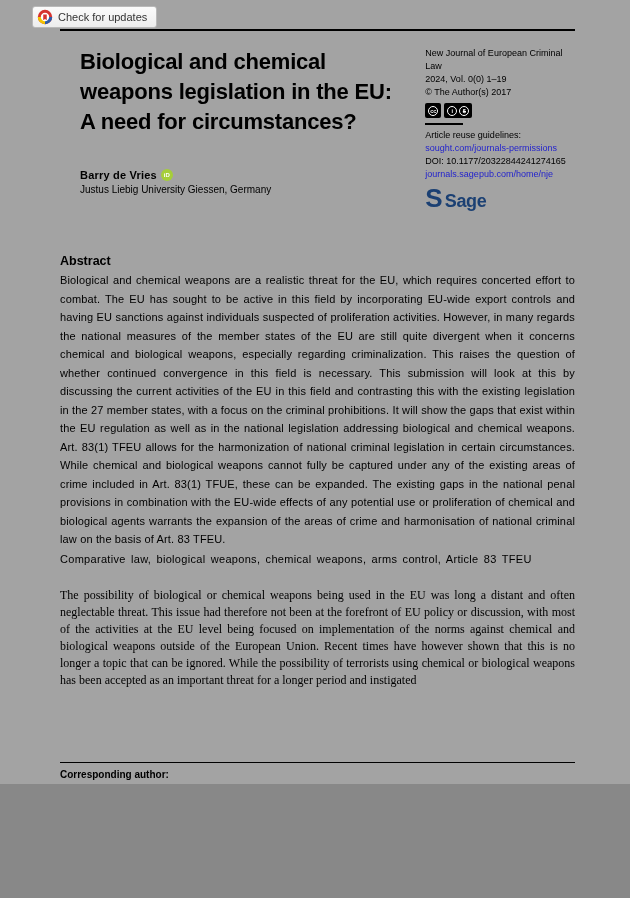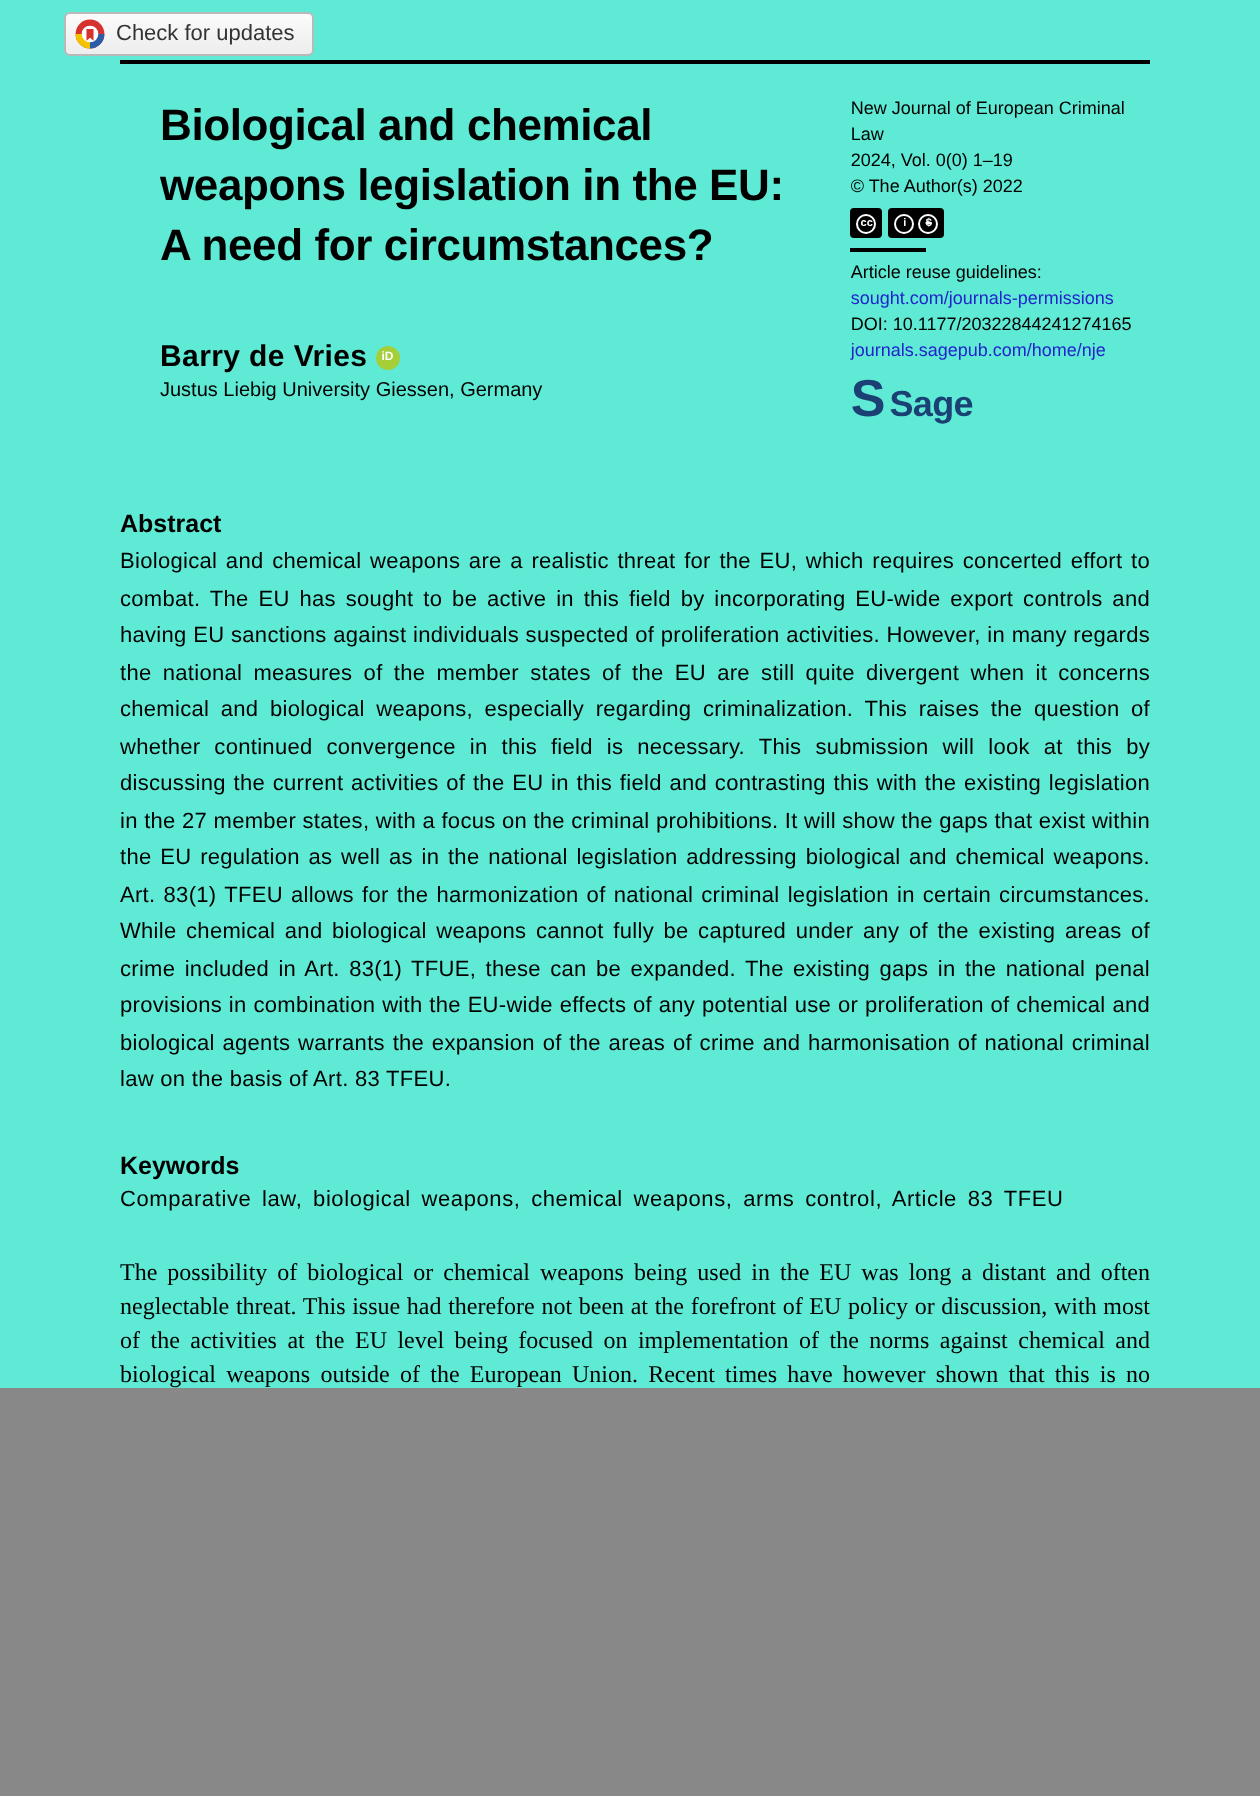--- a/index.html
+++ b/index.html
@@ -1,19 +1,19 @@
 <!DOCTYPE html>
 <html><head>
 <meta charset="utf-8">
 <style>
   * { margin:0; padding:0; box-sizing:border-box; }
   html,body { background:#888; }
   .page {
-    position:relative; width:630px; height:694px; margin:0 auto;
-    background:#5eead4; overflow:hidden;
+    position:relative; width:630px; height:784px; margin:0 auto;
+    background:#a3a3a3; overflow:hidden;
     font-family:"Liberation Sans", sans-serif; color:#000;
   }
   
   .badge {
     display:inline-flex; align-items:center; gap:5px;
     margin:6px 0 0 32px; padding:2px 9px 2px 4px;
     border:1px solid #b9b9b9; border-radius:3px;
     background:linear-gradient(#fbfbfb,#ededed);
     font-size:11px; color:#333; cursor:pointer; height:22px;
   }
@@ -27,21 +27,21 @@
   .logo-wrap { display:flex; align-items:flex-end; }
   .logo-text { font-size:40px; font-weight:800; letter-spacing:0.5px; line-height:0.95; }
   .logo-bar { width:15px; height:55px; background:#d9d9d9; margin-left:7px; }
   .header-rule { border-top:2px solid #000; margin:0 55px 0 60px; }
   
   .columns { display:flex; justify-content:space-between; margin:16px 55px 0 80px; }
   .left-col { width:360px; }
   .title-line { font-size:22px; font-weight:bold; line-height:30px; letter-spacing:-0.2px; }
   .author-block { margin-top:32px; }
   .author-line { display:flex; align-items:center; gap:4px; }
-  .author-name { font-size:15px; font-weight:bold; letter-spacing:0.2px; }
+  .author-name { font-size:11px; font-weight:bold; letter-spacing:0.2px; }
   .orcid-icon {
     width:12px; height:12px; border-radius:50%; background:#a6ce39;
     color:#fff; font-size:6px; font-weight:bold; text-align:center; line-height:12px;
   }
   .affiliation { font-size:10px; margin-top:3px; }
   .right-col { width:156px; font-size:9px; line-height:13px; }
   .meta-link { color:#2323cc; text-decoration:none; cursor:pointer; display:inline; }
   .cc-row { display:flex; gap:3px; margin:4px 0 5px; }
   .cc-box {
     background:#000; border-radius:2px; height:15px; display:flex;
@@ -109,21 +109,21 @@
           <span class="author-name">Barry de Vries</span>
           <span class="orcid-icon">iD</span>
         </div>
         <div class="affiliation">Justus Liebig University Giessen, Germany</div>
       </div>
     </div>
 
     <div class="right-col">
       <div>New Journal of European Criminal Law</div>
       <div>2024, Vol. 0(0) 1–19</div>
-      <div>© The Author(s) 2022</div>
+      <div>© The Author(s) 2017</div>
       <div class="cc-row">
         <span class="cc-box">
           <span class="cc-circle">cc</span>
         </span>
         <span class="cc-box">
           <span class="cc-circle">i</span>
           <span class="cc-circle nc-strike">$</span>
         </span>
       </div>
       <div class="mini-rule"></div>
@@ -135,21 +135,20 @@
         <span class="sage-s">S</span>
         <span class="sage-word">Sage</span>
       </div>
     </div>
   </div>
 
   
   <div class="section">
     <div class="abstract-heading">Abstract</div>
     <div class="abstract-text">Biological and chemical weapons are a realistic threat for the EU, which requires concerted effort to combat. The EU has sought to be active in this field by incorporating EU-wide export controls and having EU sanctions against individuals suspected of proliferation activities. However, in many regards the national measures of the member states of the EU are still quite divergent when it concerns chemical and biological weapons, especially regarding criminalization. This raises the question of whether continued convergence in this field is necessary. This submission will look at this by discussing the current activities of the EU in this field and contrasting this with the existing legislation in the 27 member states, with a focus on the criminal prohibitions. It will show the gaps that exist within the EU regulation as well as in the national legislation addressing biological and chemical weapons. Art. 83(1) TFEU allows for the harmonization of national criminal legislation in certain circumstances. While chemical and biological weapons cannot fully be captured under any of the existing areas of crime included in Art. 83(1) TFUE, these can be expanded. The existing gaps in the national penal provisions in combination with the EU-wide effects of any potential use or proliferation of chemical and biological agents warrants the expansion of the areas of crime and harmonisation of national criminal law on the basis of Art. 83 TFEU.</div>
-    <div class="keywords-heading">Keywords</div>
     <div class="keywords-text">Comparative law, biological weapons, chemical weapons, arms control, Article 83 TFEU</div>
     <div class="body-text">The possibility of biological or chemical weapons being used in the EU was long a distant and often neglectable threat. This issue had therefore not been at the forefront of EU policy or discussion, with most of the activities at the EU level being focused on implementation of the norms against chemical and biological weapons outside of the European Union. Recent times have however shown that this is no longer a topic that can be ignored. While the possibility of terrorists using chemical or biological weapons has been accepted as an important threat for a longer period and instigated</div>
   </div>
 
   
   <div class="footer">
     <div class="footer-rule"></div>
     <div class="footer-heading">Corresponding author:</div>
     <div class="footer-address">Barry de Vries, Justus Liebig Universitat Giessen, Licher Strasse 76, Giessen 35390, Germany.</div>
   </div>

